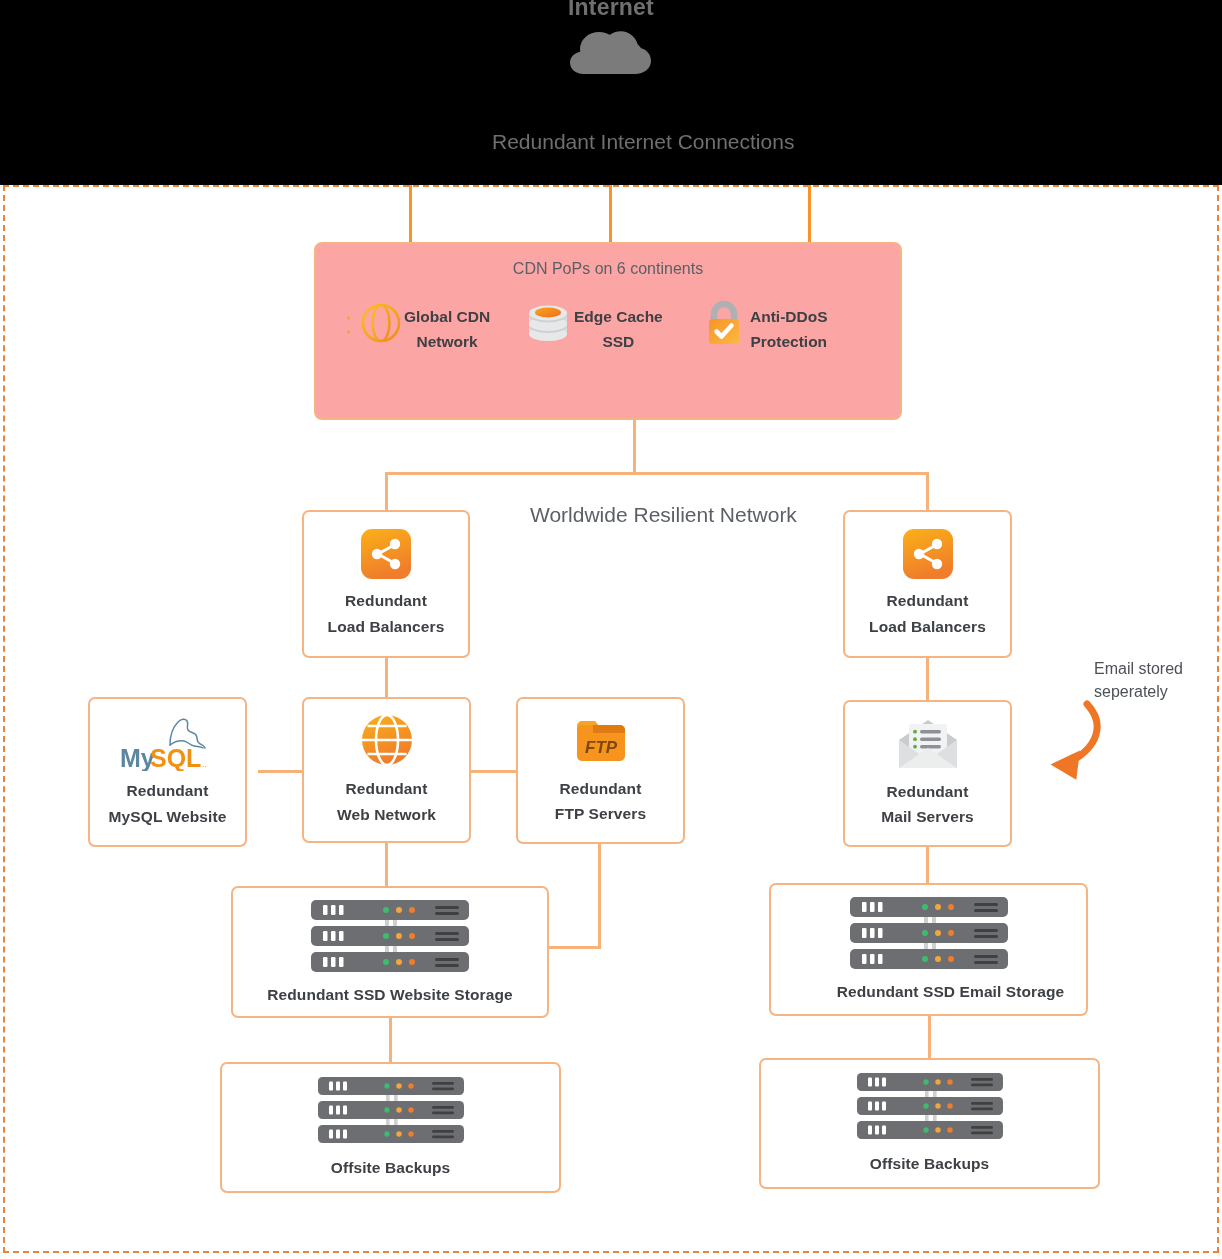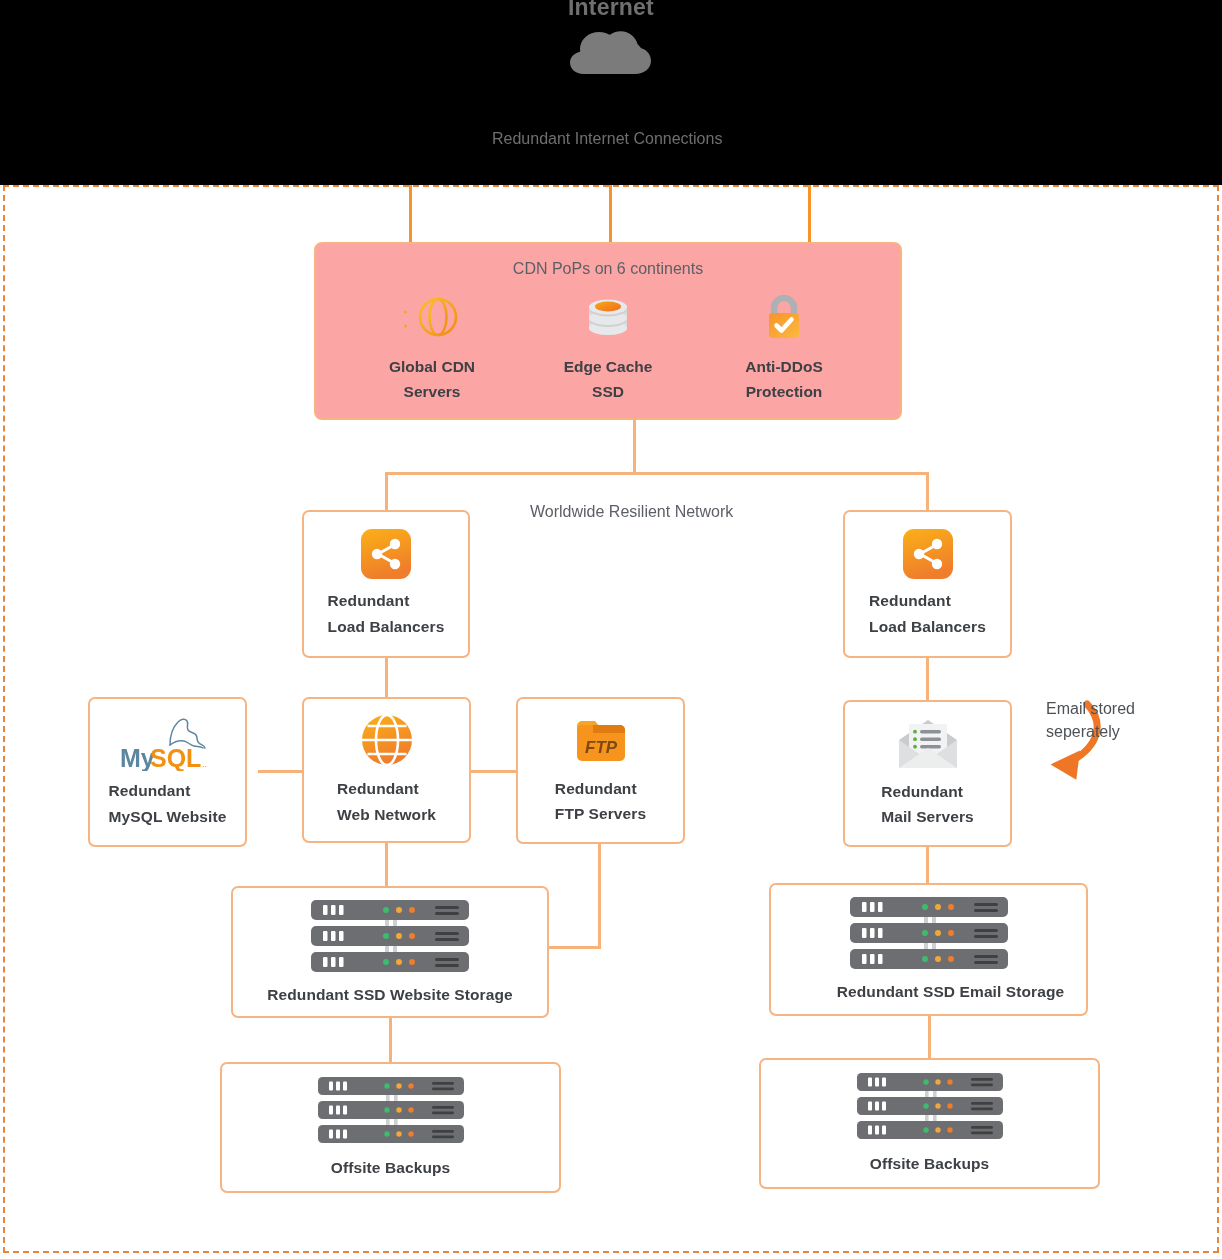--- a/index.html
+++ b/index.html
@@ -39,45 +39,45 @@
   
   .box {
     position:absolute; background:#ffffff;
     border:2px solid #f6b483; border-radius:7px;
     display:flex; flex-direction:column;
     align-items:center; justify-content:center;
     z-index:5;
   }
   .box .cap {
     font-size:15.5px; font-weight:700; color:#3d4044;
-    line-height:1.64; text-align:left; letter-spacing:.1px;
+    line-height:1.64; text-align:center; letter-spacing:.1px;
   }
   .box .cap.single { line-height:1.2; }
 
   
   .cdn-panel {
     position:absolute; left:314px; top:242px; width:588px; height:178px;
     border:2px solid #f6b483; border-radius:8px; background:#fca5a5; z-index:5;
   }
   .cdn-title {
     position:absolute; left:0; top:16px; width:100%;
     text-align:center; font-size:16px; color:#5c6066; font-weight:400;
   }
   .cdn-cols { position:absolute; left:0; top:48px; width:100%;
               display:flex; justify-content:space-around; padding:0 28px; }
-  .cdn-col { width:172px; display:flex; flex-direction:column; align-items:center; }
+  .cdn-col { width:172px; display:flex; align-items:center; }
   .cdn-col .cap {
     margin-top:12px; font-size:15.5px; font-weight:700; color:#3d4044;
     line-height:1.62; text-align:center;
   }
 
   
   .line-label {
     position:absolute; background:#ffffff; padding:0 12px;
-    font-size:16px; color:#5c6066; white-space:nowrap; z-index:6;
+    font-size:21px; color:#5c6066; white-space:nowrap; z-index:6;
   }
   .line-label.on-dark { background:#000000; color:#6f6f6f; }
 
   
   .annot {
     position:absolute; font-size:16px; color:#4d5157;
     line-height:1.42; z-index:7;
   }
 
   
@@ -167,21 +167,21 @@
             <line x1="2" y1="27" x2="14" y2="27"></line>
             <line x1="8" y1="34" x2="18" y2="34"></line>
           </g>
           <g fill="#f5a623">
             <circle cx="2.5" cy="20" r="1.6"></circle>
               <circle cx="2.5" cy="34" r="1.6"></circle>
           </g>
         </svg>
         <div class="cap">
           <span>Global CDN</span><br>
-          <span>Servers</span>
+          <span>Network</span>
         </div>
       </div>
 
       <div class="cdn-col">
         <svg class="icon" width="52" height="50" viewBox="0 0 52 50">
           <defs>
             <linearGradient id="gDb" x1="0" y1="0" x2="1" y2="1">
               <stop offset="0" stop-color="#f9a61a"></stop>
                 <stop offset="1" stop-color="#ef6c1e"></stop>
             </linearGradient>
@@ -330,21 +330,21 @@
       </g>
       <path d="M4 22 L33 42 L62 22 v28 H4 Z" fill="#dedfe1"></path>
       <path d="M4 50 L33 30 L62 50 Z" fill="#eceded"></path>
     </svg>
     <div class="cap" style="margin-top:7px;">
       <span>Redundant</span><br>
       <span>Mail Servers</span>
     </div>
   </div>
 
-  <div class="annot" style="left:1046px; top:658px;margin-top:40px;">
+  <div class="annot" style="left:1094px; top:658px;">
     <span>Email stored</span><br>
     <span>seperately</span>
   </div>
   <svg style="position:absolute; left:1022px; top:700px;" width="110" height="95" viewBox="0 0 110 95">
     <path d="M65 4 C82 22 80 48 40 66" fill="none" stroke="#ee7624" stroke-width="7" stroke-linecap="round"></path>
     <path d="M50 45 L32 72 L62 72 Z" fill="#ee7624" transform="rotate(31 44 62)"></path>
   </svg>
 
   <div class="box" style="left:231px; top:886px; width:318px; height:132px;">
     <svg class="rack" width="158" height="72" viewBox="0 0 158 72">

